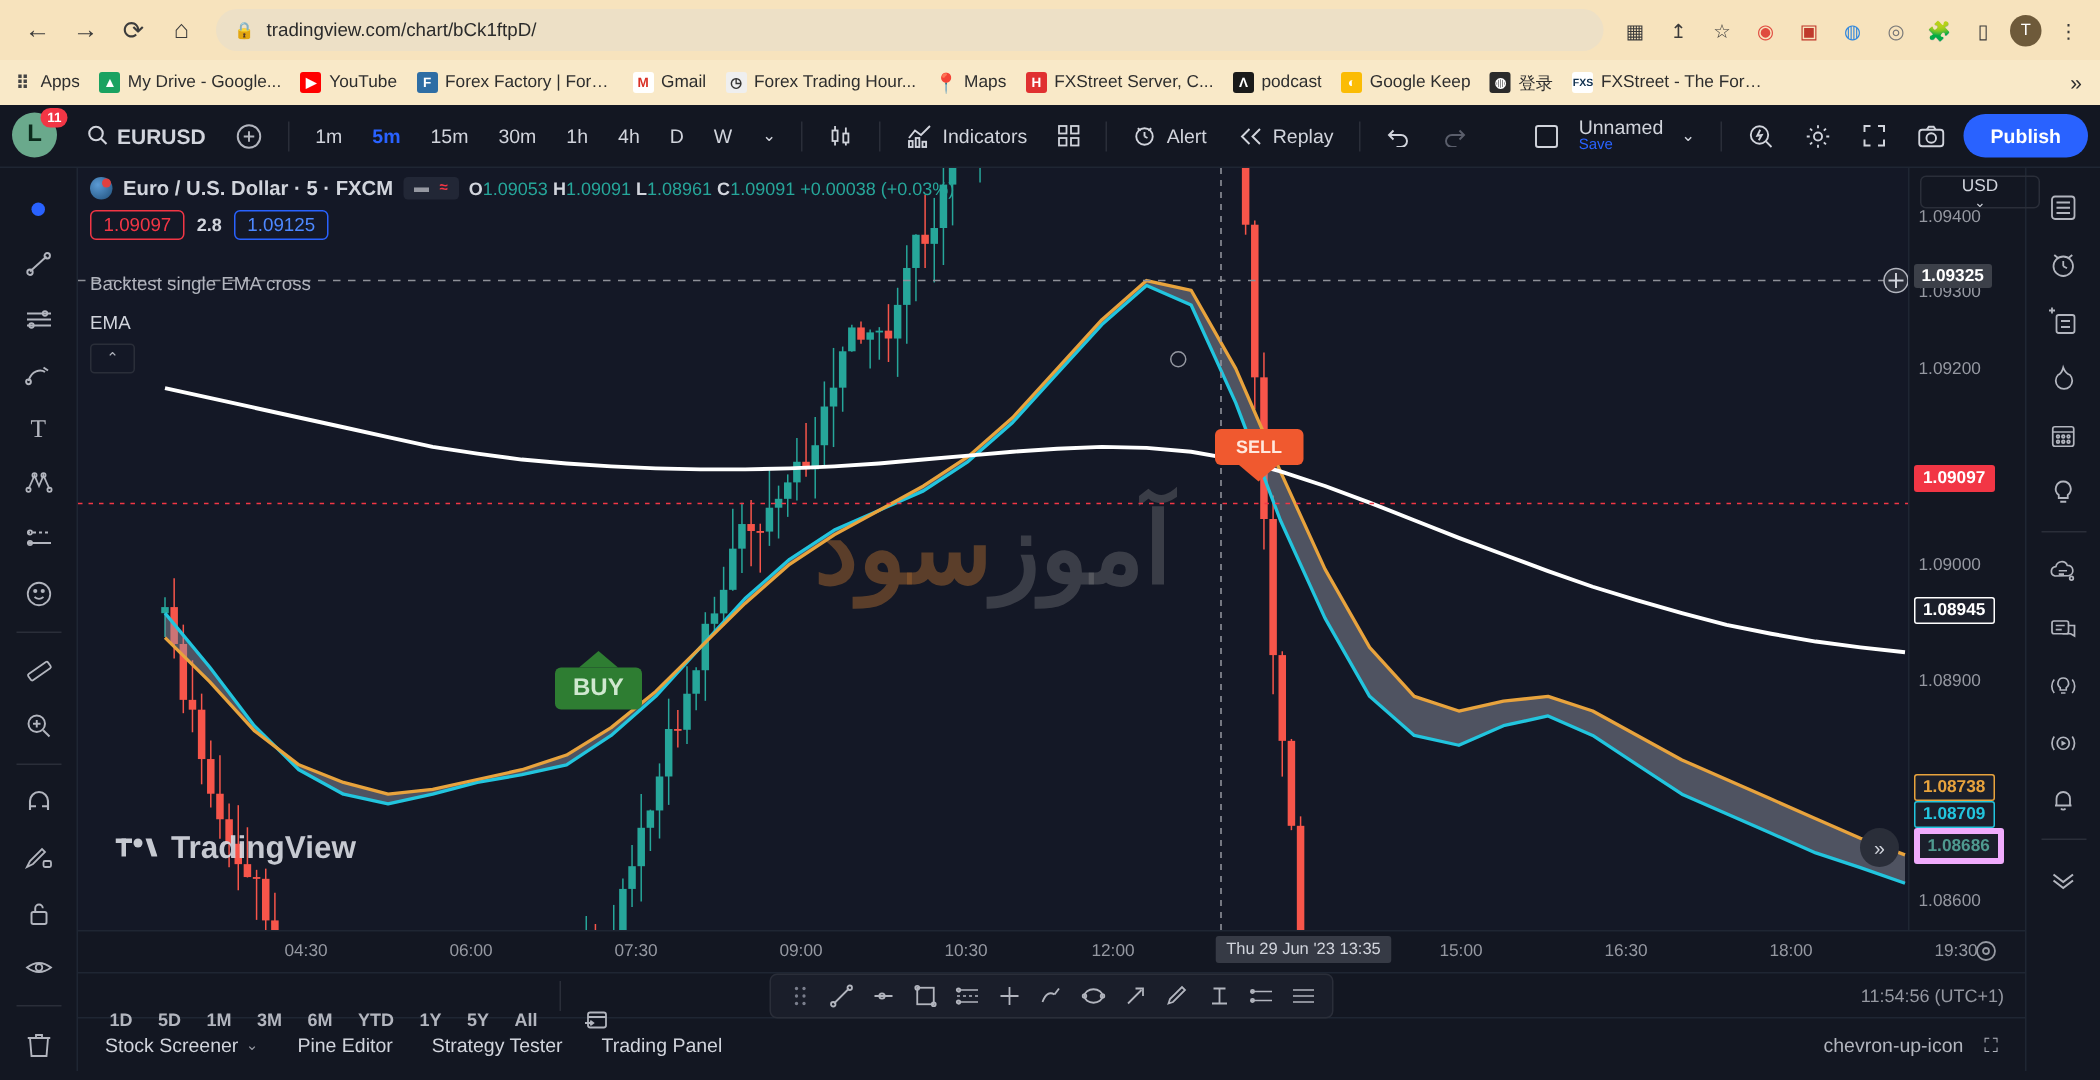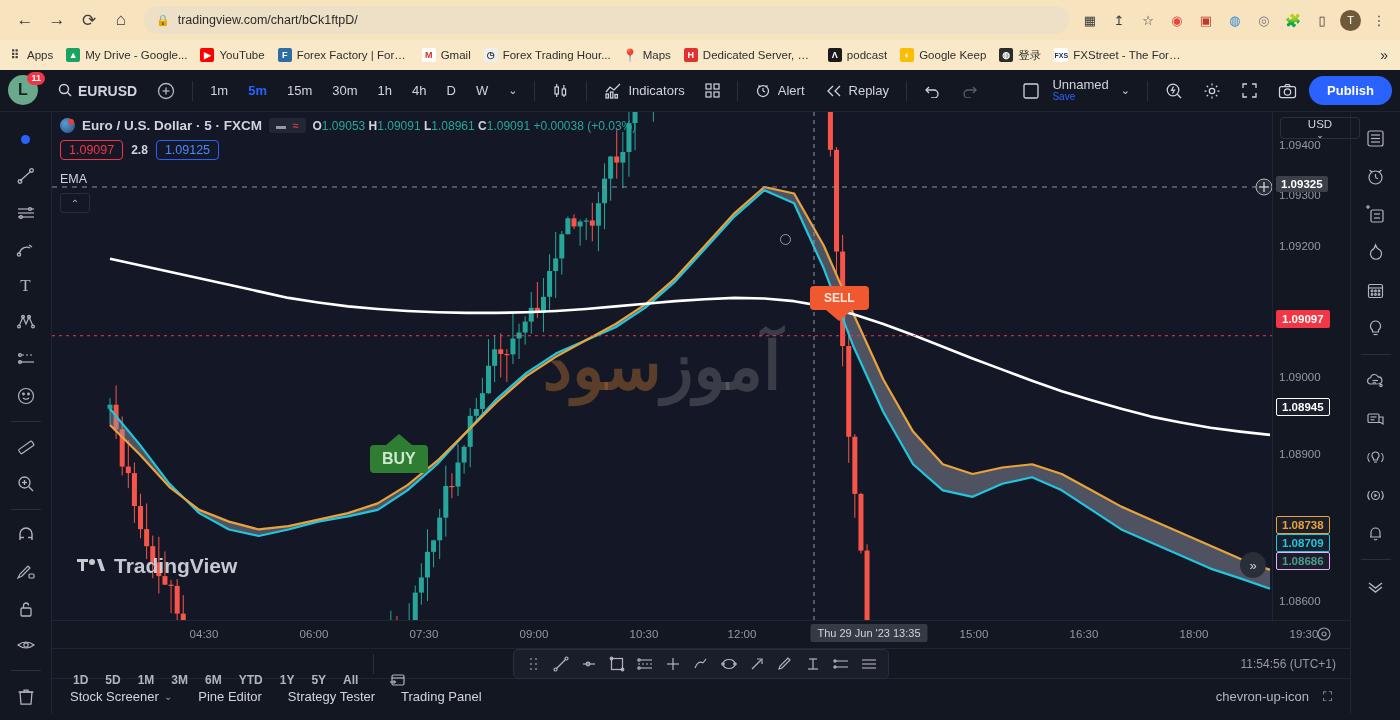--- a/index.html
+++ b/index.html
@@ -274,21 +274,21 @@
   <div class="bm">
     <span class="bm-ico" style="background:#efefef;color:#333">◷</span>
     <span class="bm-label">Forex Trading Hour...</span>
   </div>
   <div class="bm">
     <span class="bm-ico" style="background:transparent;color:#34a853;font-size:13px">📍</span>
     <span class="bm-label">Maps</span>
   </div>
   <div class="bm">
     <span class="bm-ico" style="background:#e03030">H</span>
-    <span class="bm-label">Dedicated Server, C...</span>
+    <span class="bm-label">FXStreet Server, C...</span>
   </div>
   <div class="bm">
     <span class="bm-ico" style="background:#1a1a1a">Λ</span>
     <span class="bm-label">podcast</span>
   </div>
   <div class="bm">
     <span class="bm-ico" style="background:#fbbc04;color:#fff">◐</span>
     <span class="bm-label">Google Keep</span>
   </div>
   <div class="bm">
@@ -569,20 +569,21 @@
               <b>L</b><span>1.08961</span>
               <b>C</b><span>1.09091</span>
               <span>+0.00038 (+0.03%)</span>
             </span>
           </div>
           <div class="price-tags">
             <span class="tag-sell">1.09097</span>
             <span class="tag-spread">2.8</span>
             <span class="tag-buy">1.09125</span>
           </div>
+          <div class="legend-strategy">Backtest single EMA cross</div>
           <div class="legend-ema">EMA</div>
           <div class="legend-collapse">⌃</div>
         </div>
 
         <div style="position:absolute;left:728px;top:122px;width:11px;height:11px;border-radius:50%;border:1.5px solid #9598a1;z-index:6"></div>
 
         <div class="watermark">
           <span>آموز</span><span class="accent">سود</span>
         </div>
 
@@ -1013,21 +1014,21 @@
         <div class="p-lbl" style="top:259px">1.09000</div>
         <div class="p-lbl" style="top:336px">1.08900</div>
         <div class="p-lbl" style="top:411px">1.08800</div>
         <div class="p-lbl" style="top:483px">1.08600</div>
 
         <div class="p-badge" style="top:64px;background:#3c4049;color:#fff;">1.09325</div>
         <div class="p-badge" style="top:198px;background:#f23645;color:#fff;padding:3px 6px;">1.09097</div>
         <div class="p-badge" style="top:286px;background:#1b1f2b;color:#fff;border:1px solid #fff;">1.08945</div>
         <div class="p-badge" style="top:404px;background:#1b1f2b;color:#e8a33d;border:1px solid #e8a33d;">1.08738</div>
         <div class="p-badge" style="top:422px;background:#1b1f2b;color:#22c5de;border:1px solid #22c5de;">1.08709</div>
-        <div class="p-badge" style="top:440px;background:#1b1f2b;color:#4f9a8f;border:1px solid #f0abfc;">1.08686</div>
+        <div class="p-badge" style="top:440px;background:#1b1f2b;color:#4f9a8f;border:4px solid #f0abfc;">1.08686</div>
       </div>
     </div>
 
     <div class="time-scale">
       <div class="t-lbl" style="left:152px">04:30</div>
       <div class="t-lbl" style="left:262px">06:00</div>
       <div class="t-lbl" style="left:372px">07:30</div>
       <div class="t-lbl" style="left:482px">09:00</div>
       <div class="t-lbl" style="left:592px">10:30</div>
       <div class="t-lbl" style="left:690px">12:00</div>

